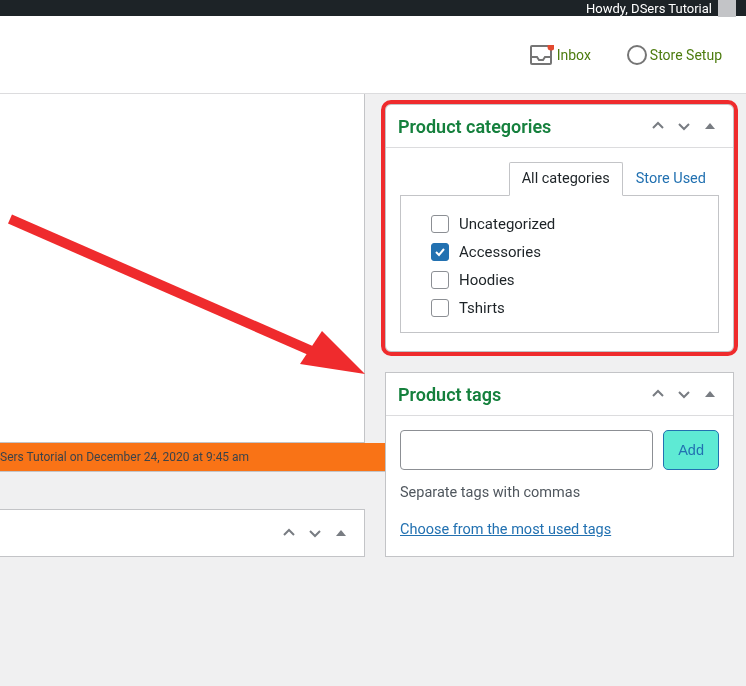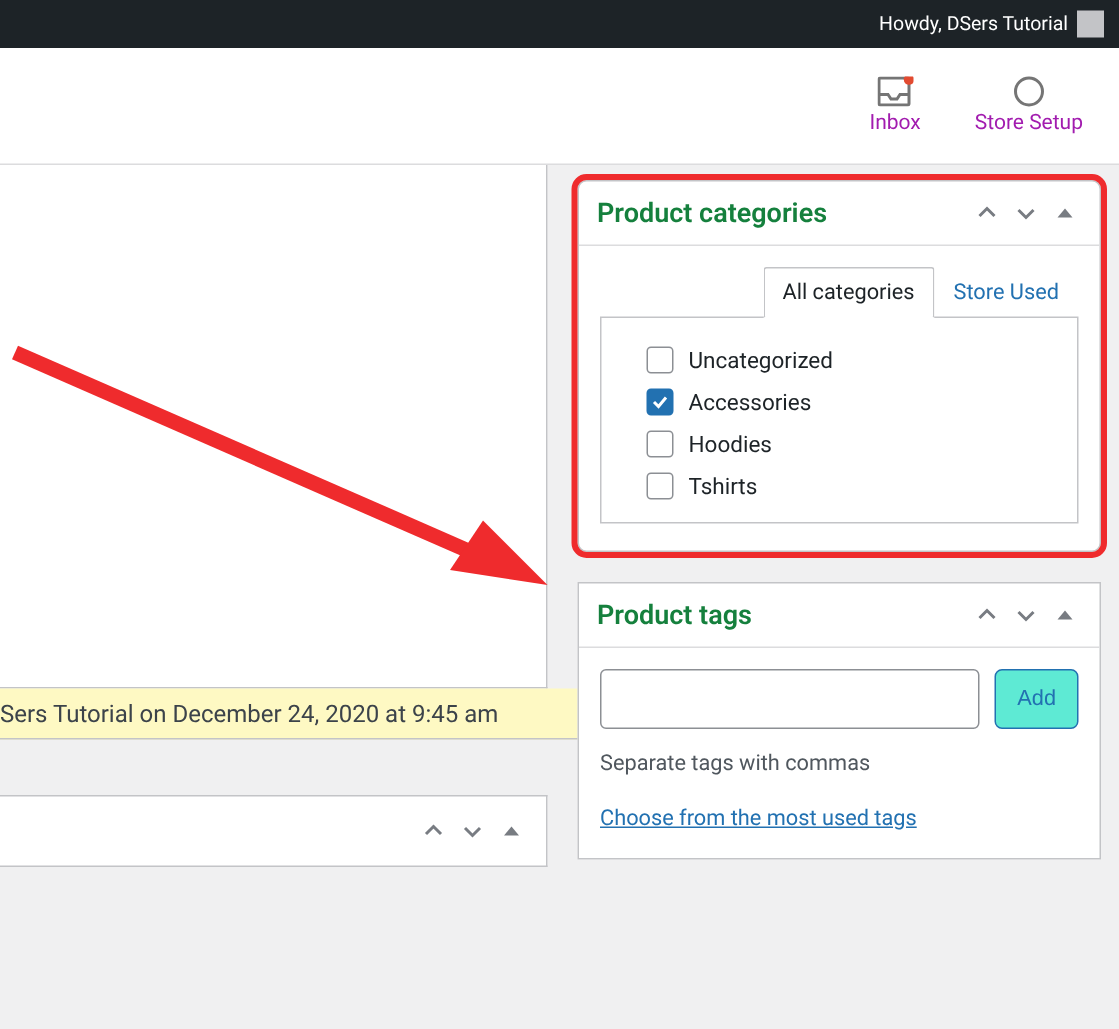--- a/index.html
+++ b/index.html
@@ -9,44 +9,44 @@
       color: #1d2327;
       background: #f0f0f1;
       width: 746px;
       height: 686px;
       overflow: hidden;
       position: relative;
     }
     .admin-bar {
       background: #1d2327;
       color: #fff;
-      height: 32px;
+      height: 16px;
       display: flex;
       justify-content: flex-end;
       align-items: center;
       padding: 0 10px;
       font-size: 13px;
     }
     .admin-bar .howdy { display: flex; align-items: center; gap: 6px; }
     .admin-bar .avatar { width: 18px; height: 18px; background: #c3c4c7; }
     .topbar {
       background: #fff;
       height: 78px;
       display: flex;
       justify-content: flex-end;
       align-items: center;
       padding: 0 24px;
       gap: 36px;
       border-bottom: 1px solid #dcdcde;
     }
     .topbar .nav-item {
       display: flex;
-      flex-direction: column;
-      align-items: center;
-      color: #a21caf;
+      flex-direction: row;
+      align-items: center;
+      color: #4d7c0f;
       font-size: 14px;
       gap: 3px;
     }
     .inbox-icon { position: relative; width: 24px; height: 20px; }
     .store-setup-icon { width: 20px; height: 20px; border: 2px solid #757575; border-radius: 50%; }
     .content {
       display: flex;
       position: relative;
       height: calc(100% - 110px);
     }
@@ -56,26 +56,26 @@
     }
     .left-box-top {
       background: #fff;
       border: 1px solid #c3c4c7;
       border-left: none;
       border-top: none;
       height: 349px;
       width: 365px;
     }
     .last-edited-row {
-      background: #fef9c3;
+      background: #f97316;
       border: 1px solid #c3c4c7;
       border-left: none;
       border-top: none;
       padding: 7px 10px 7px 0;
-      font-size: 16px;
+      font-size: 12px;
       color: #3c434a;
       width: 418px;
     }
     .left-box-bottom {
       margin-top: 37px;
       background: #fff;
       border: 1px solid #c3c4c7;
       border-left: none;
       height: 48px;
       width: 365px;

